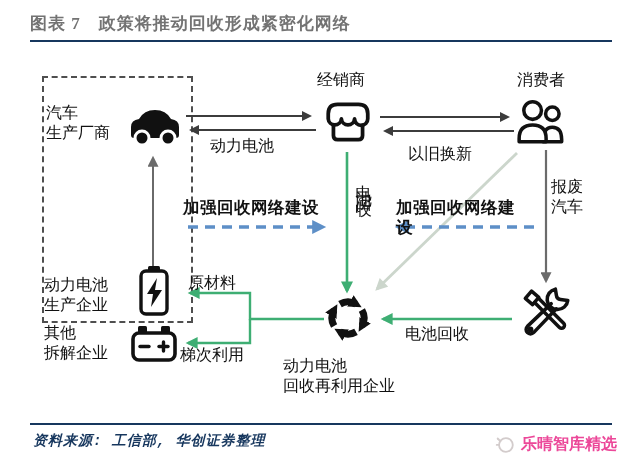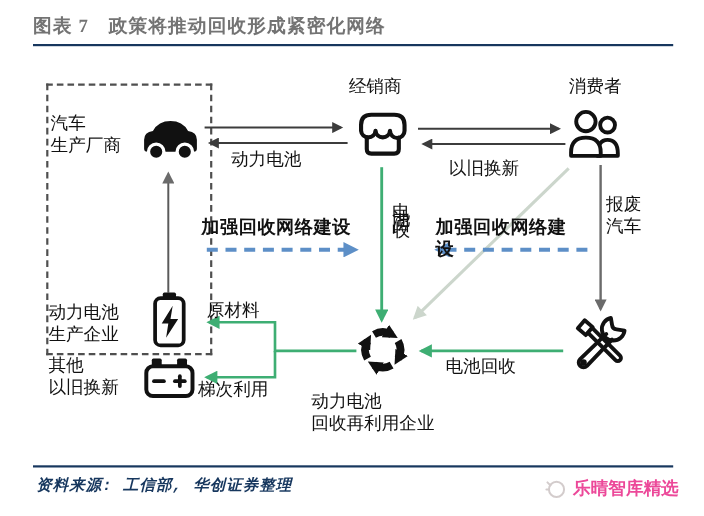--- a/index.html
+++ b/index.html
@@ -137,21 +137,21 @@
     <circle cx="14" cy="41" r="2.8" fill="#111"></circle>
   </svg>
 
   <div class="lbl" style="left:46px;top:103px;width:82px">汽车
 生产厂商</div>
   <div class="lbl" style="left:317px;top:70px;width:60px">经销商</div>
   <div class="lbl" style="left:517px;top:70px;width:60px">消费者</div>
   <div class="lbl" style="left:44px;top:275px;width:88px">动力电池
 生产企业</div>
   <div class="lbl" style="left:44px;top:323px;width:88px">其他
-以旧换新</div>
+拆解企业</div>
   <div class="lbl" style="left:283px;top:356px;width:130px">动力电池
 回收再利用企业</div>
 
   <div class="lbl" style="left:210px;top:136px;width:74px">动力电池</div>
   <div class="lbl" style="left:408px;top:144px;width:74px">以旧换新</div>
   <div class="lbl lbl-bold" style="left:183px;top:197px;width:142px">加强回收网络建设</div>
   <div class="lbl lbl-bold" style="left:396px;top:197px;width:126px">加强回收网络建设</div>
   <div class="vlabel" style="left:353px;top:171px">电池回收</div>
   <div class="lbl" style="left:551px;top:177px;width:40px">报废
 汽车</div>

